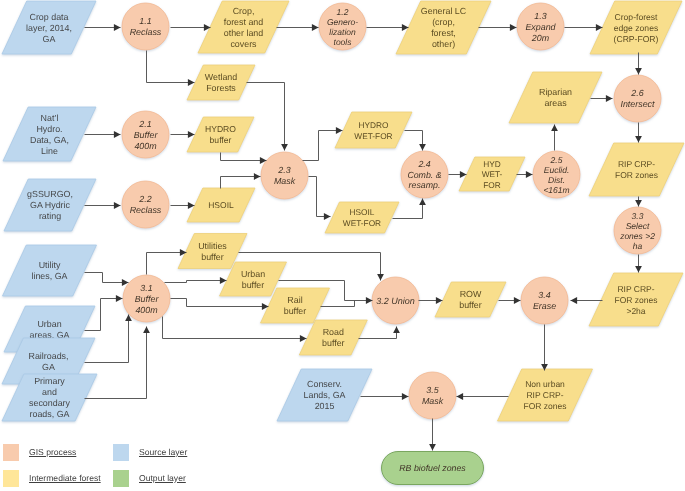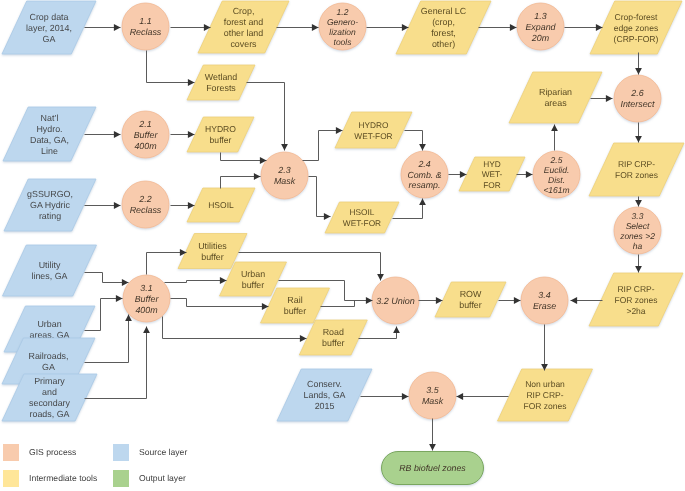--- a/index.html
+++ b/index.html
@@ -6,21 +6,21 @@
   html,body{margin:0;padding:0;background:#ffffff;}
   body{width:685px;height:491px;overflow:hidden;
        font-family:"Liberation Sans",sans-serif;
        text-rendering:geometricPrecision;}
   #stage{position:relative;width:685px;height:491px;background:#fff;padding-left:32px;}
   svg.layer{position:absolute;left:0;top:0;width:685px;height:491px;overflow:visible;}
   #wires{z-index:3;}
   #shapes{z-index:1;}
   .lbl{position:absolute;z-index:4;display:flex;align-items:center;
        justify-content:center;text-align:center;pointer-events:none;}
-  .lbl span{display:block;width:100%;}
+  .lbl span{display:block;width:100%;text-decoration:underline;}
   .svgtxt{font-family:"Liberation Sans",sans-serif;}
   .proc-txt{font-style:italic;fill:#413528;}
   .data-txt{fill:#46484a;}
   .yel-txt{fill:#5c4d23;}
   .legend-txt{color:#404040;font-size:8.6px;letter-spacing:0;}
   .leg-sw{position:absolute;z-index:4;}
 </style>
 </head>
 <body>
 
@@ -174,20 +174,20 @@
       <div class="leg-sw" style="left: 3px; top: 443.5px; width: 16px; height: 17px; background: rgb(248, 203, 173);"></div>
       <div class="lbl legend-txt" style="left: 29px; top: 443.5px; height: 17px; justify-content: flex-start;">
         <span style="text-align: left;">GIS process</span>
       </div>
       <div class="leg-sw" style="left: 113px; top: 443.5px; width: 16px; height: 17px; background: rgb(189, 215, 238);"></div>
       <div class="lbl legend-txt" style="left: 139px; top: 443.5px; height: 17px; justify-content: flex-start;">
         <span style="text-align: left;">Source layer</span>
       </div>
       <div class="leg-sw" style="left: 3px; top: 469.5px; width: 16px; height: 17px; background: rgb(255, 230, 153);"></div>
       <div class="lbl legend-txt" style="left: 29px; top: 469.5px; height: 17px; justify-content: flex-start;">
-        <span style="text-align: left;">Intermediate tools</span>
+        <span style="text-align: left;">Intermediate forest</span>
       </div>
       <div class="leg-sw" style="left: 113px; top: 469.5px; width: 16px; height: 17px; background: rgb(169, 209, 142);"></div>
       <div class="lbl legend-txt" style="left: 139px; top: 469.5px; height: 17px; justify-content: flex-start;">
         <span style="text-align: right;">Output layer</span>
       </div>
     </div>
 </div>
 
 </body></html>

